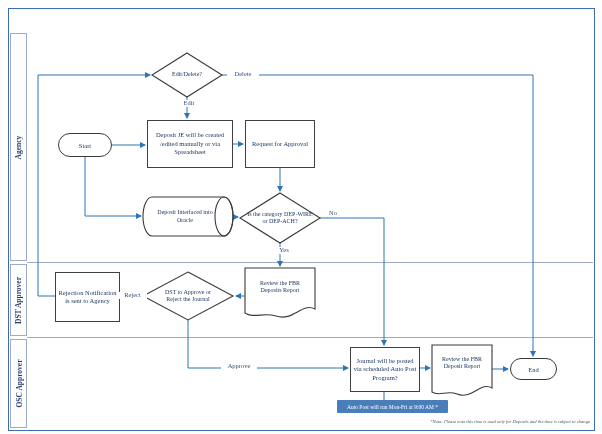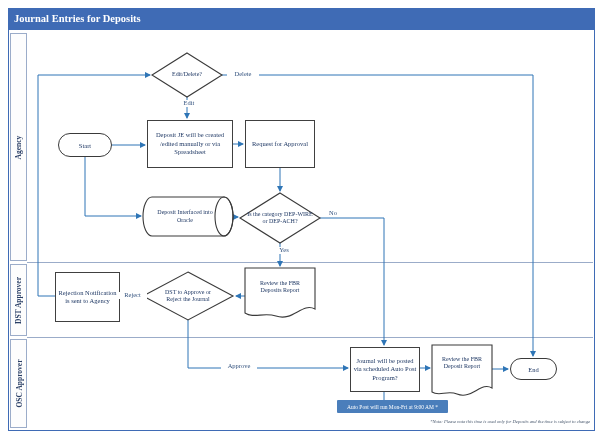--- a/index.html
+++ b/index.html
@@ -35,21 +35,20 @@
   #annotation{background:var(--annot);color:#fff;font-size:5.5px;display:flex;align-items:center;
     justify-content:center;text-align:center;z-index:3;border-radius:1px;}
   #footnote{font-size:4.6px;font-style:italic;color:#44546a;text-align:right;z-index:3;}
 </style>
 </head>
 <body>
 
 <div id="canvas">
 
   <div class="abs" id="outer-border"></div>
-  <div class="abs" id="title-bar">Journal Entries for Deposits</div>
 
   <div class="abs lane-cell" style="top:33px;height:228px;">
     <span>Agency</span>
   </div>
   <div class="abs lane-cell" style="top:264px;height:72px;">
     <span>DST Approver</span>
   </div>
   <div class="abs lane-cell" style="top:339px;height:89px;">
     <span>OSC Approver</span>
   </div>

